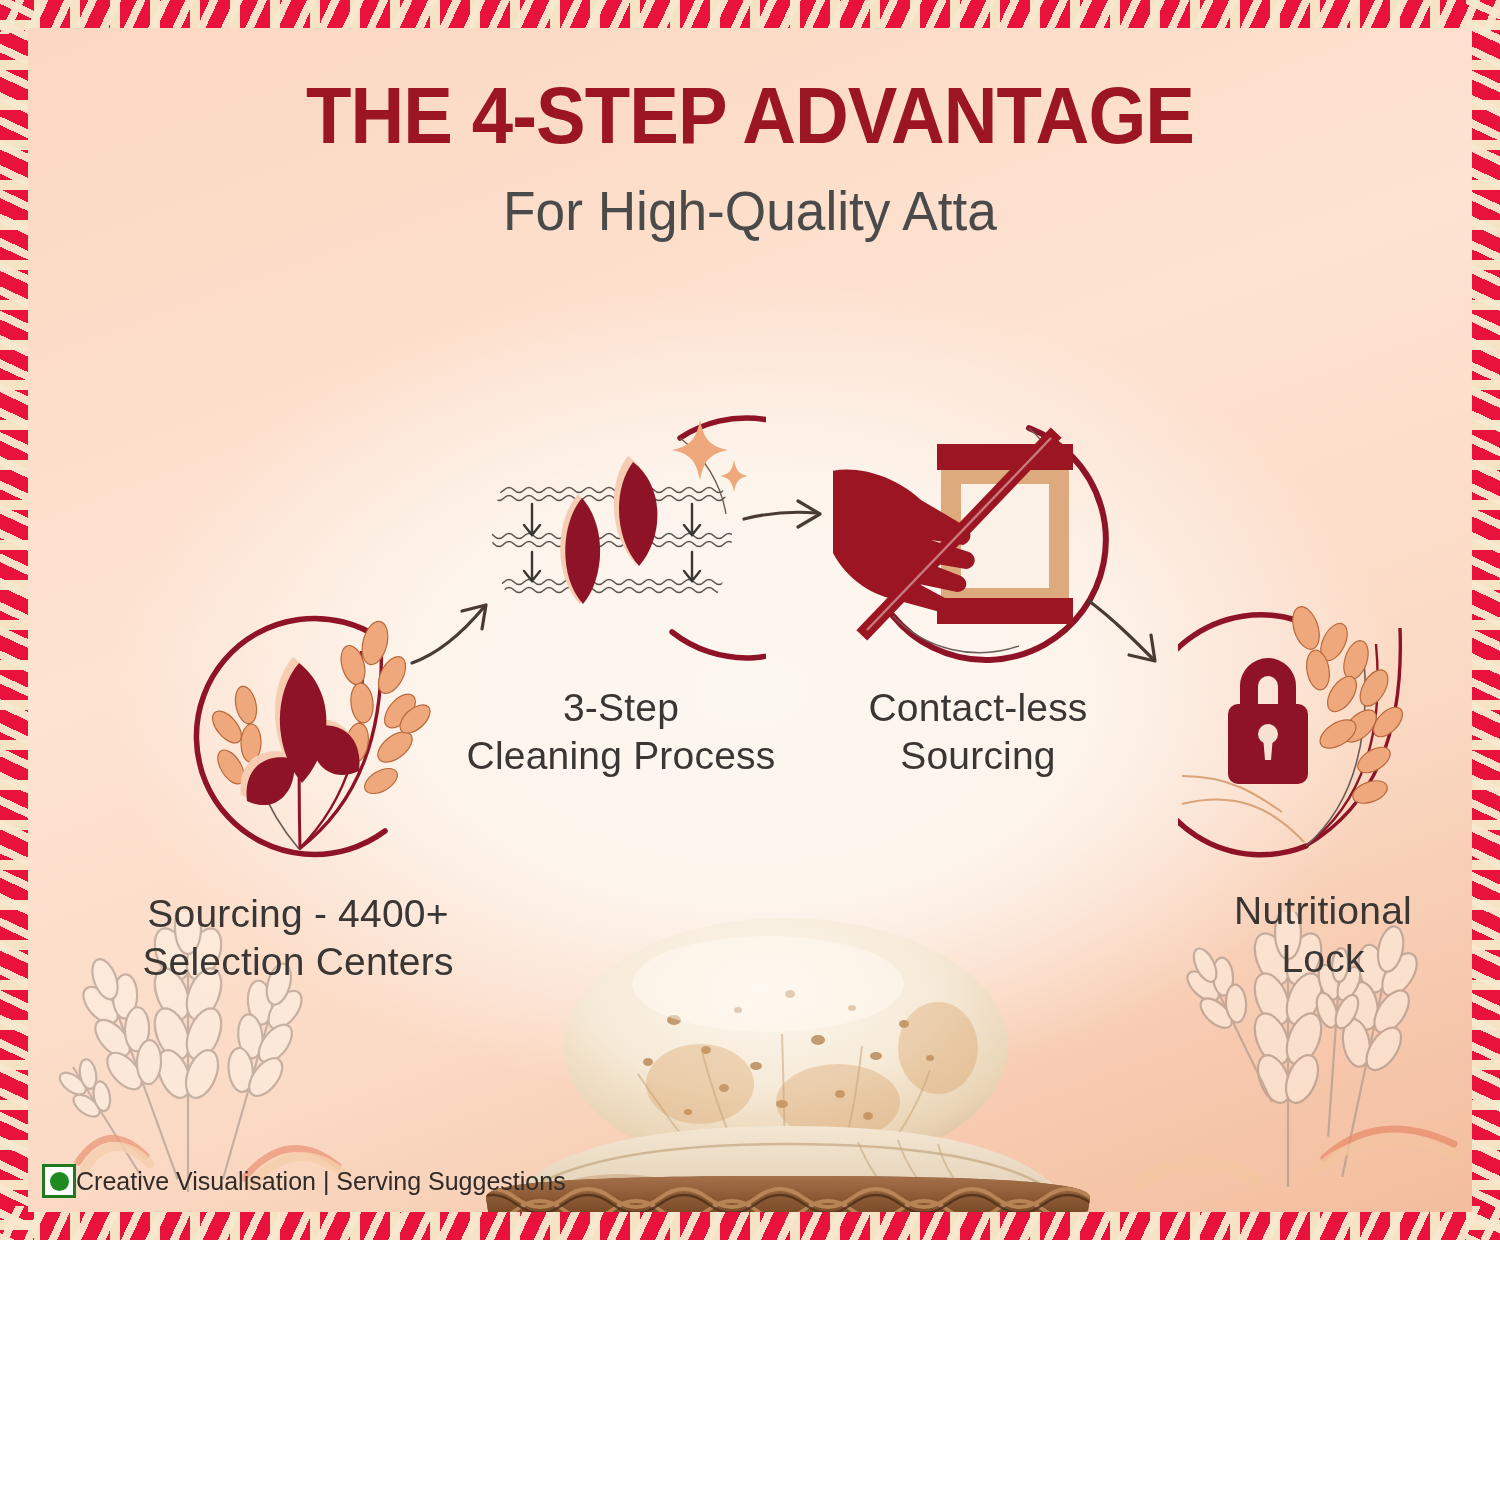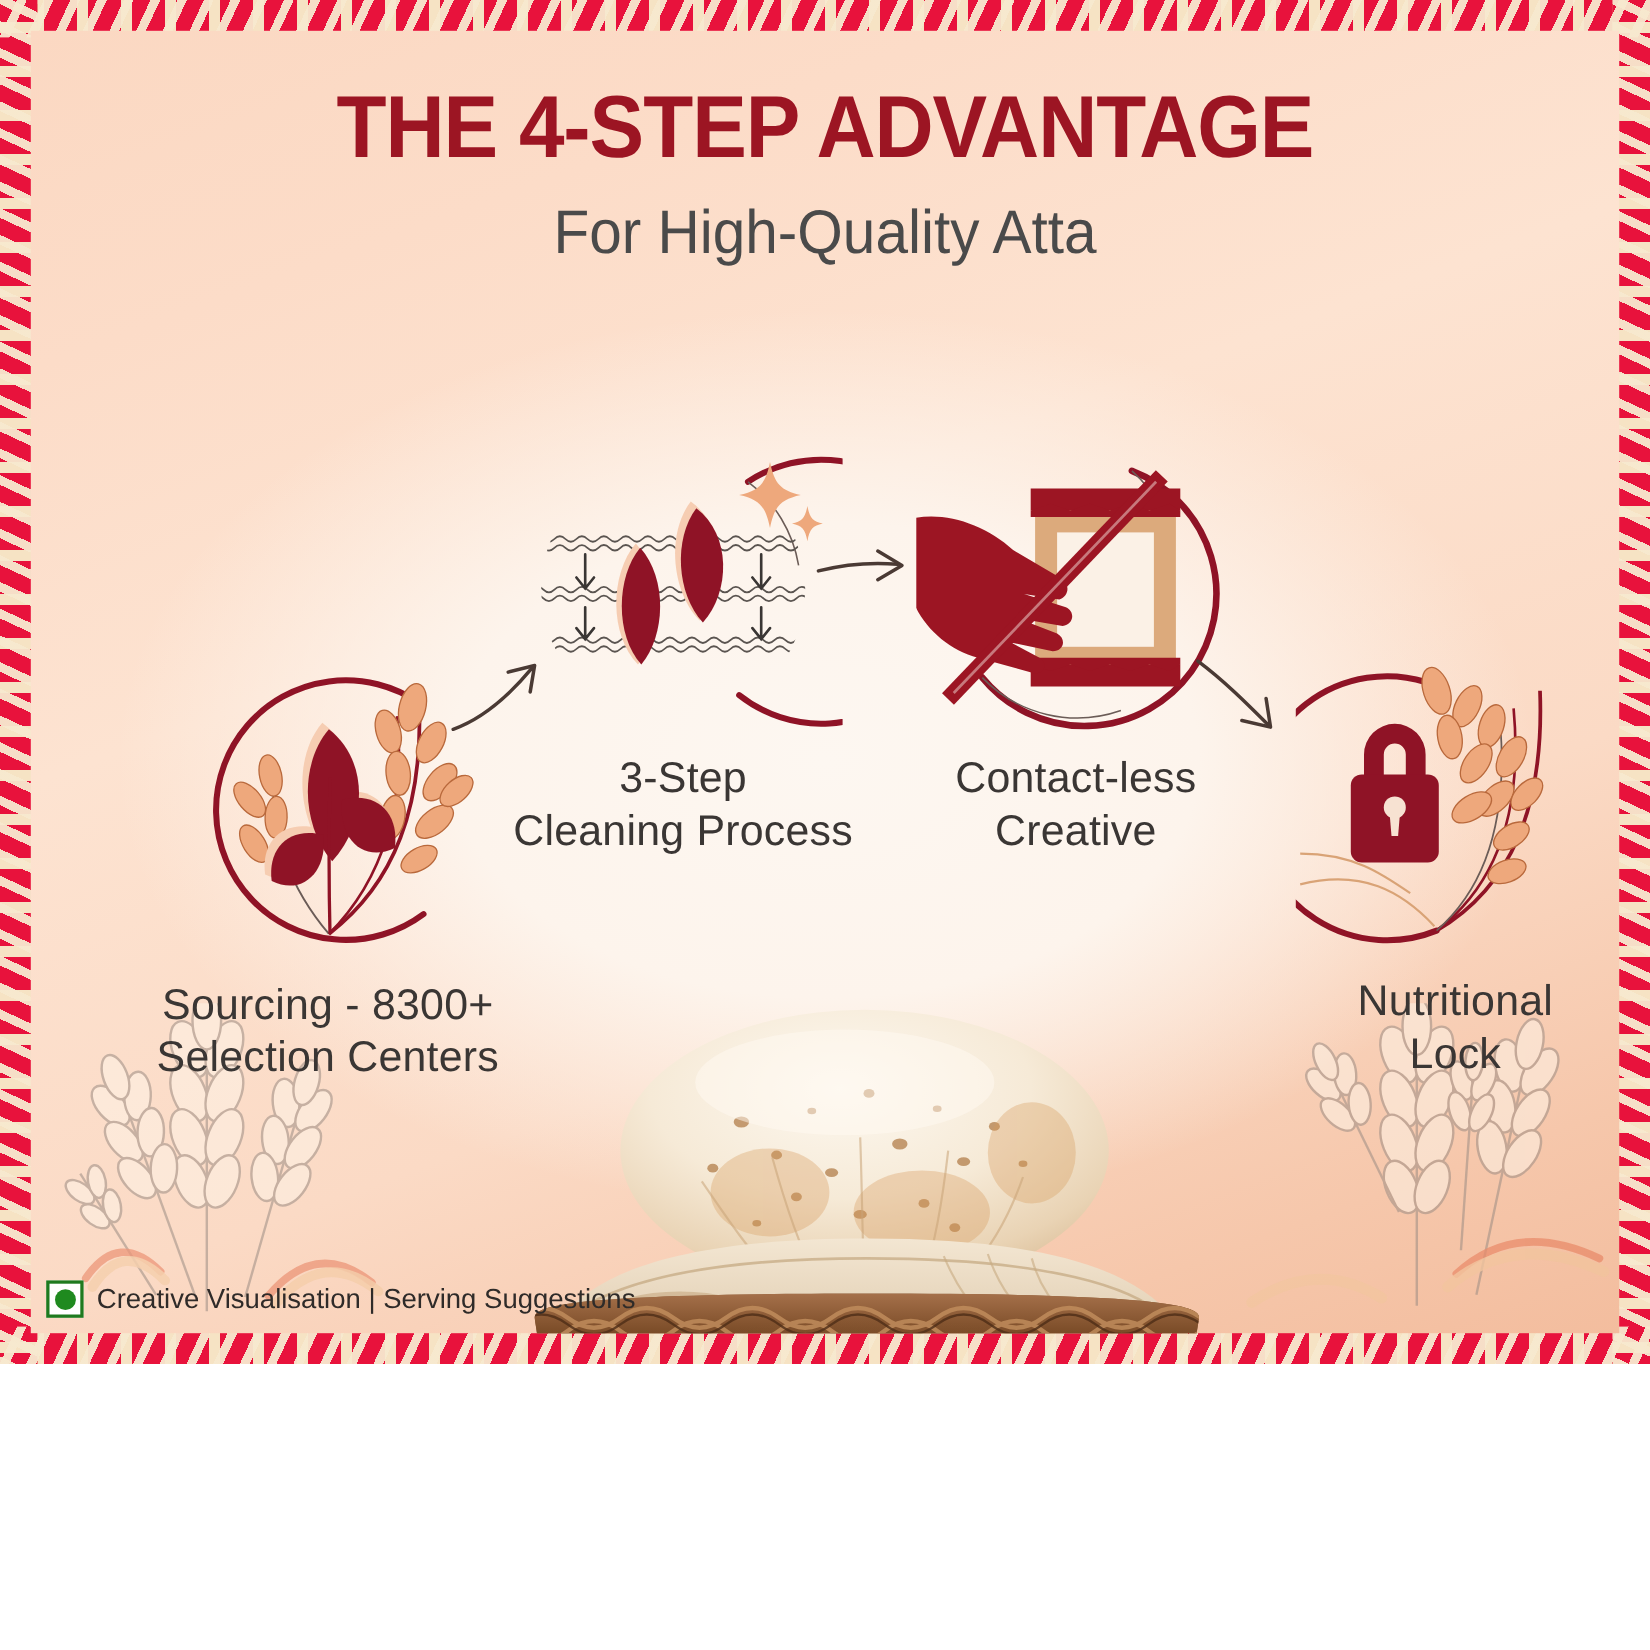--- a/index.html
+++ b/index.html
@@ -119,21 +119,21 @@
   #arrow1{ left:378px; top:565px; }
   #arrow2{ left:712px; top:465px; }
   #arrow3{ left:1055px;top:565px; }
 
   
   #hero{ position:absolute; left:410px; top:870px; width:700px; height:530px; }
 
   
   #footer{
     position:absolute; left:14px; bottom:14px;
-    display:flex; align-items:center; gap:12px;
+    display:flex; align-items:center; 
   }
   #veg-mark{
     width:34px; height:34px;
     border:3px solid #1f7a1f;
     background:#ffffff;
     display:flex; align-items:center; justify-content:center;
     box-sizing:border-box;
   }
   #veg-dot{ width:19px; height:19px; border-radius:50%; background:#1f8a1f; }
   #disclaimer{ font-size:25px; color:#2f2b29; }
@@ -297,21 +297,21 @@
         </g>
 
         <g fill="#8f1326">
           <path d="M146 60 C182 88 182 144 149 180 C120 146 120 90 146 60 Z"></path>
           <path d="M158 124 C190 116 210 136 206 168 C176 182 154 158 158 124 Z"></path>
           <path d="M141 156 C110 148 90 168 94 198 C123 212 145 188 141 156 Z"></path>
         </g>
 
         <path d="M147 246 C146 206 146 150 147 104" fill="none" stroke="#8f1326" stroke-width="3"></path>
       </svg>
-      <div class="caption">Sourcing - 8300+
+      <div class="caption">Sourcing - 4400+
 Selection Centers</div>
     </div>
 
     <div class="step" id="step2">
       <svg class="icon-wrap" width="290" height="270" viewBox="0 0 290 270">
         <defs>
           <clipPath id="circClip">
               <circle cx="136" cy="130" r="120"></circle>
             </clipPath>
         </defs>
@@ -383,21 +383,21 @@
                    L56 192
                    C26 184 2 160 -6 132 Z"></path>
         </g>
 
         <g stroke="#9c1523" stroke-width="15" stroke-linecap="square">
           <path d="M34 224 L218 32"></path>
         </g>
         <path d="M34 224 L218 32" stroke="#fdf4ec" stroke-width="2.5" fill="none" opacity=".45"></path>
       </svg>
       <div class="caption">Contact-less
-Creative</div>
+Sourcing</div>
     </div>
 
     <div class="step" id="step4">
       <svg class="icon-wrap" width="290" height="275" viewBox="0 0 290 275">
 
         <path d="M118 22 A120 120 0 1 0 128 248" fill="none" stroke="#8f1326" stroke-width="5.5" stroke-linecap="round"></path>
 
         <path d="M128 248 C196 208 226 136 222 30" fill="none" stroke="#8f1326" stroke-width="3.4"></path>
         <path d="M128 248 C186 204 206 134 198 46" fill="none" stroke="#8f1326" stroke-width="2.4"></path>
         <path d="M128 248 C176 206 192 140 186 62" fill="none" stroke="#6b5c57" stroke-width="1.6"></path>

